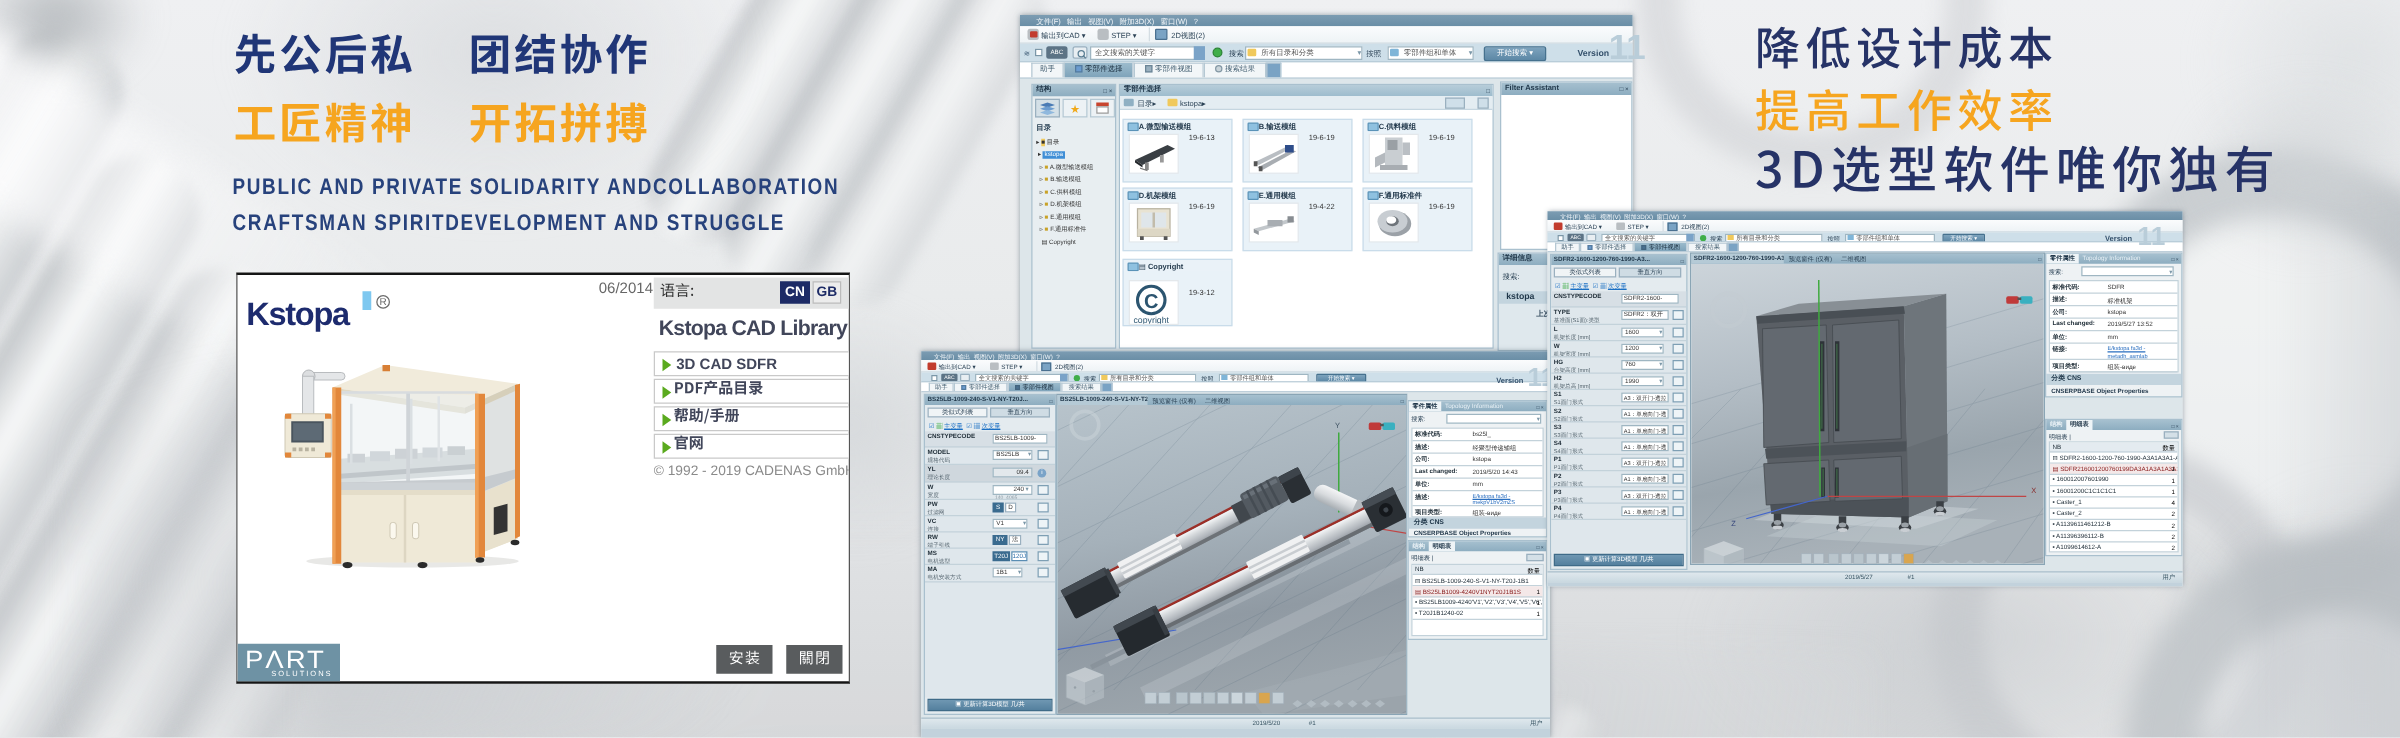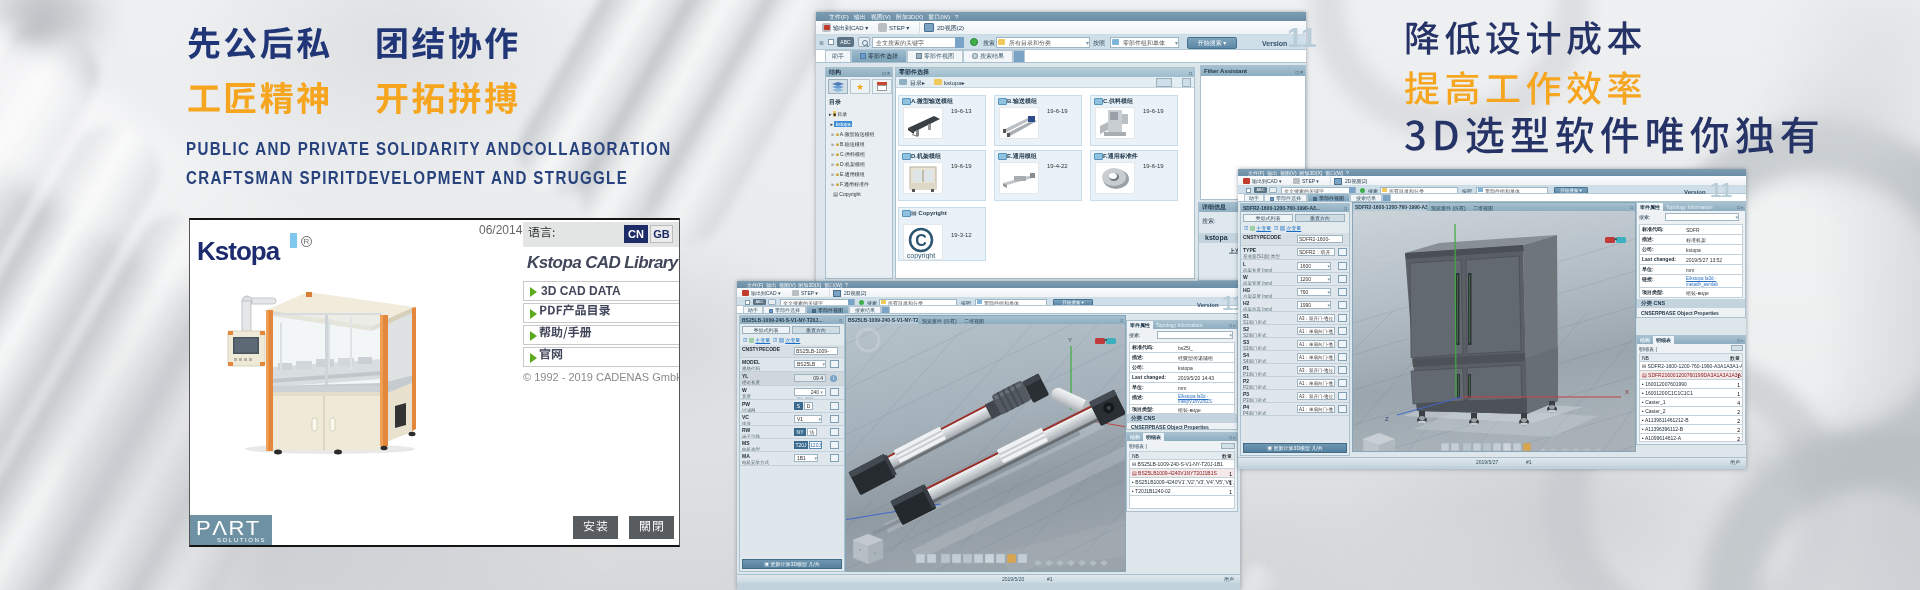--- a/index.html
+++ b/index.html
@@ -153,23 +153,23 @@
   <div class="abs" style="left:111px; top:16px; width:11px; height:11px; border:1.5px solid #6b6b6b; border-radius:50%; color:#6b6b6b; font-size:8px; text-align:center; line-height:10px;">R</div>
 
   <div class="abs" style="left:289px; top:3px; color:#666; font-size:12px;">06/2014</div>
 
   <div class="abs" style="left:333px; top:2px; width:156px; height:25px; background:#e3e4e4;">
 
     <div class="abs" style="left:101px; top:3px; width:24px; height:18px; background:#1d2b66; color:#fff; font-size:11px; font-weight:bold; text-align:center; line-height:18px;">CN</div>
     <div class="abs" style="left:127px; top:3px; width:23px; height:18px; background:#ececec; border:1px solid #bbb; color:#1d2b66; font-size:11px; font-weight:bold; text-align:center; line-height:16px;">GB</div>
   </div>
 
-  <div class="abs" style="left:337px; top:33px; color:#41465a; font-size:17px; font-weight:bold; white-space:nowrap; letter-spacing:-0.6px;font-style:italic;">Kstopa CAD Library</div>
-
-  <div class="abs mbtn" style="left:333px; top:61px;">3D CAD DATA</div>
+  <div class="abs" style="left:337px; top:33px; color:#41465a; font-size:17px; font-weight:bold; white-space:nowrap; letter-spacing:-0.6px;">Kstopa CAD Library</div>
+
+  <div class="abs mbtn" style="left:333px; top:61px;">3D CAD SDFR</div>
   <div class="abs mbtn" style="left:333px; top:83px;"></div>
   <div class="abs mbtn" style="left:333px; top:105px;"></div>
   <div class="abs mbtn" style="left:333px; top:127px;"></div>
   <div class="abs" style="left:333px; top:151px; color:#8a8a8a; font-size:11px; white-space:nowrap;">© 1992 - 2019 CADENAS GmbH</div>
 
   <svg class="abs" style="left:30px; top:63px;" width="202" height="172" viewBox="0 0 202 172">
     <ellipse cx="110" cy="166" rx="85" ry="5" fill="#d8d8d6" opacity="0.6"></ellipse>
 
     <polygon points="162,33 194,26 194,148 162,160" fill="#e3dcc9"></polygon>
     <polygon points="166,108 194,99 194,148 166,159" fill="#e8e1cd"></polygon>

